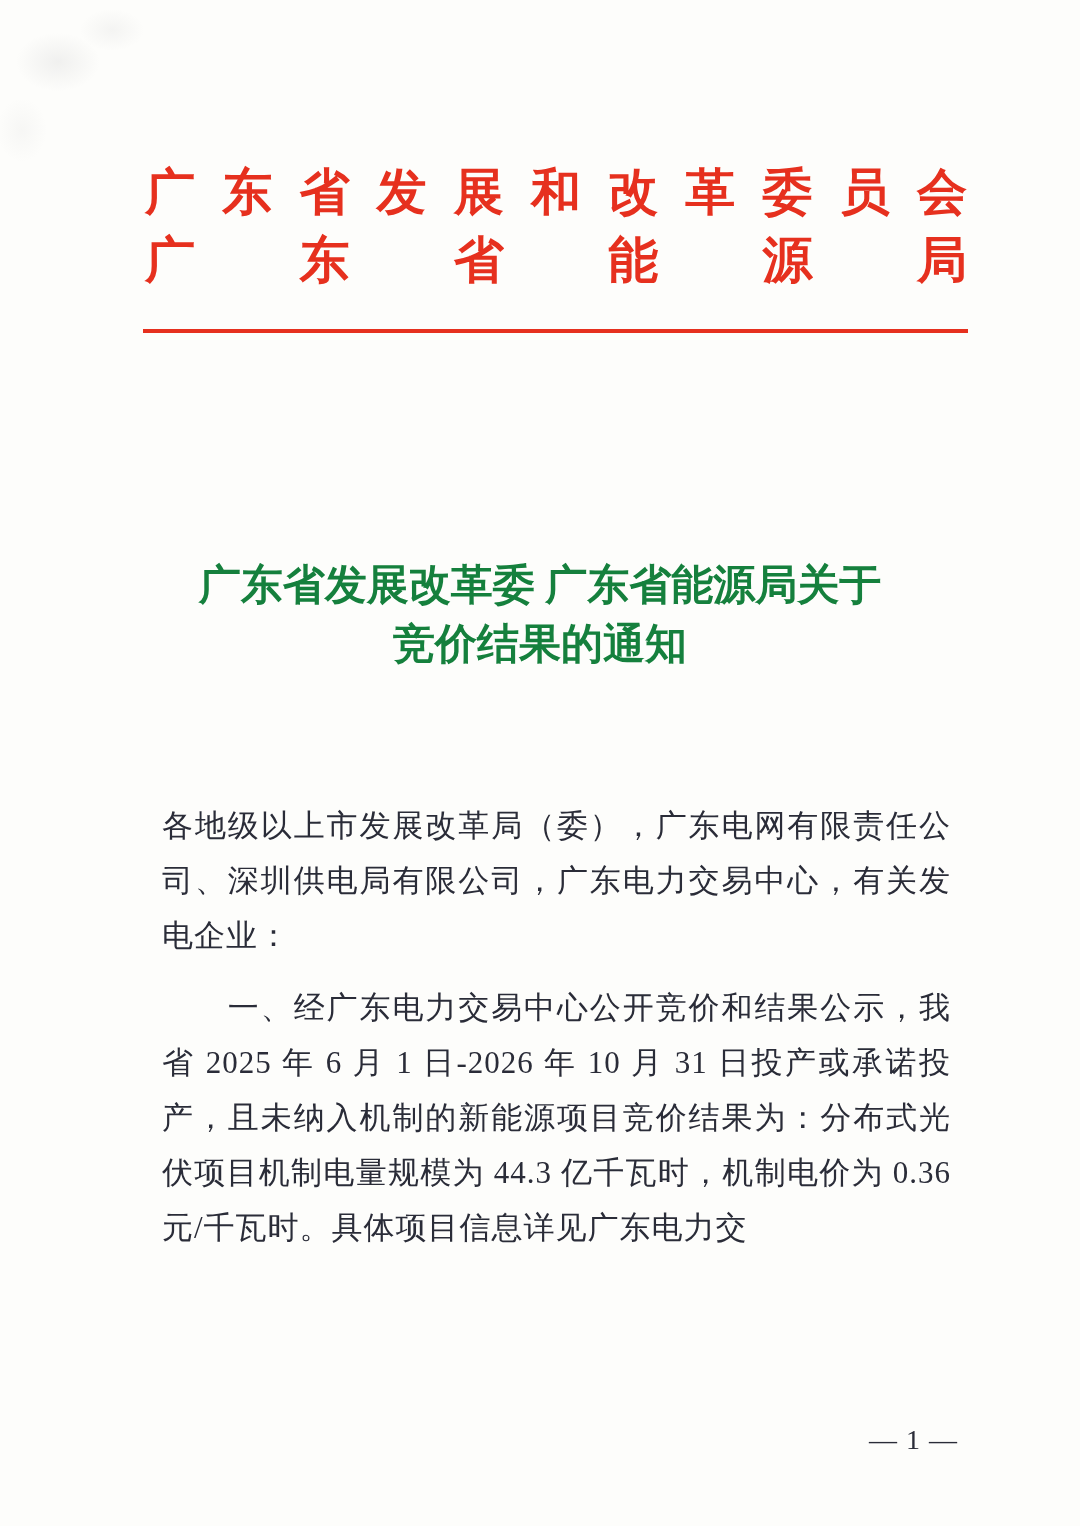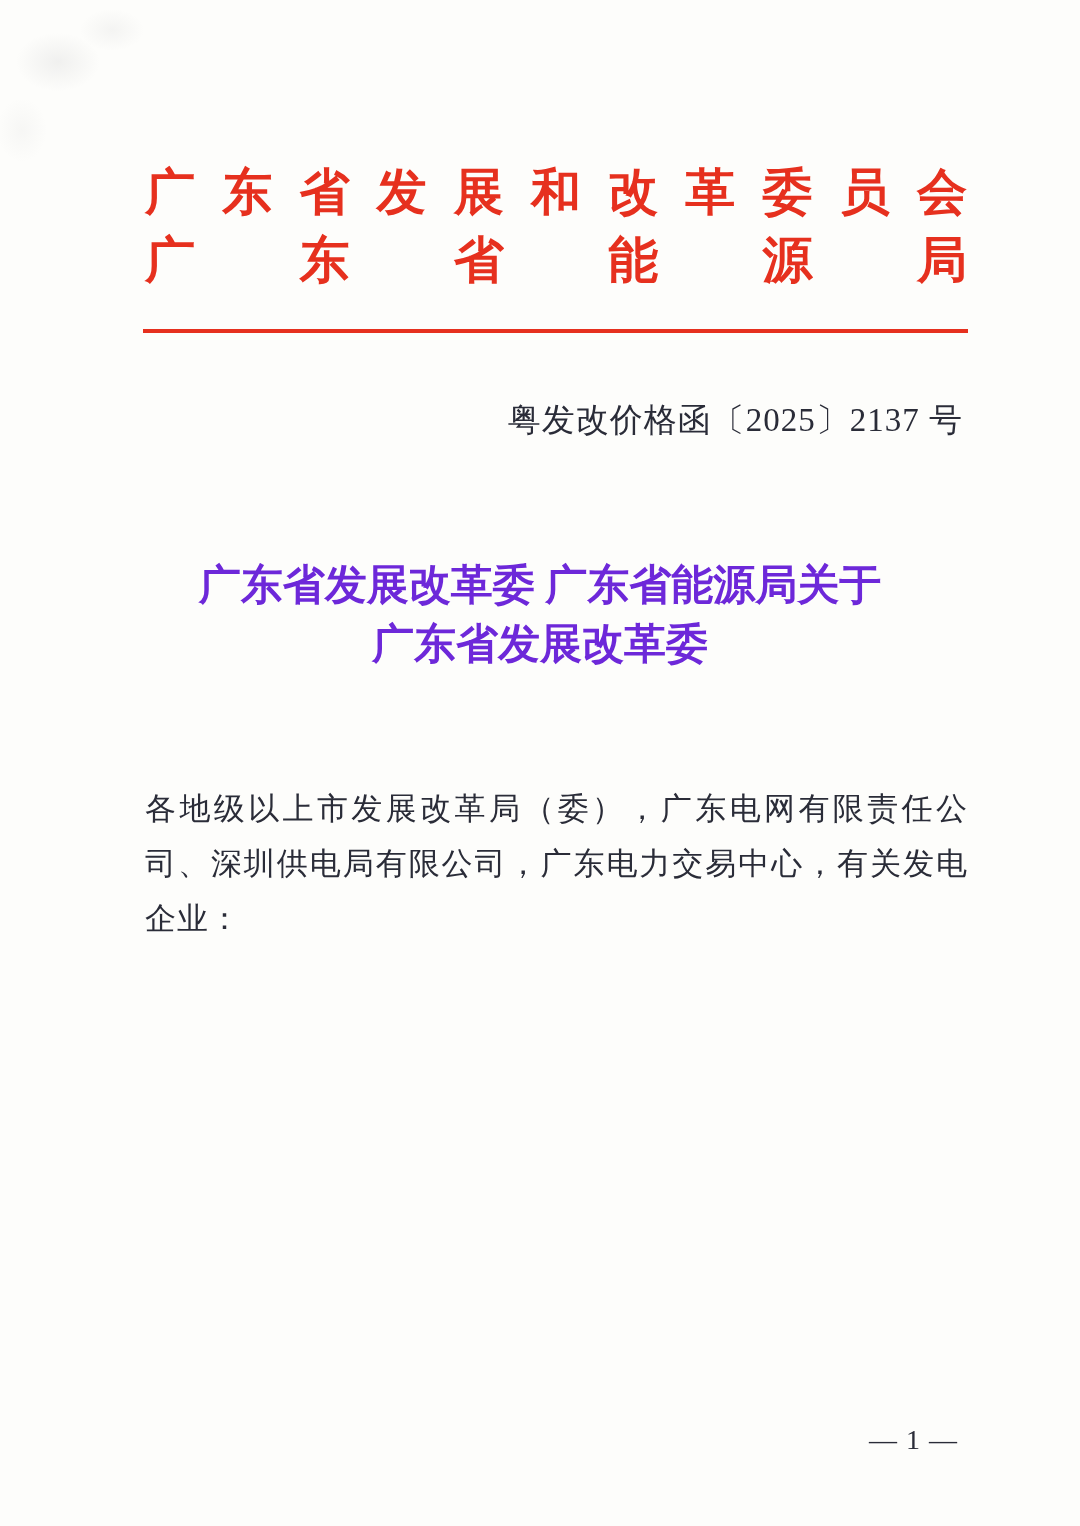--- a/index.html
+++ b/index.html
@@ -61,40 +61,40 @@
     letter-spacing: 1px;
     white-space: nowrap;
   }
 
   .title {
     position: absolute;
     left: 129px;
     top: 556px;
     width: 822px;
     text-align: center;
-    color: #6d28d9;
+    color: #15803d;
     font-weight: 700;
   }
   .title-line {
     font-size: 42px;
     line-height: 59px;
     white-space: nowrap;
   }
 
   .body-text {
     position: absolute;
     left: 145px;
     top: 781px;
     width: 823px;
     font-size: 31px;
     line-height: 55px;
     color: #2a2c38;
   }
   .para {
-    margin: 0;
+    margin: 17px;
     text-align: justify;
     text-justify: inter-ideograph;
     text-justify: inter-character;
     letter-spacing: 1px;
   }
 
   .page-number {
     position: absolute;
     right: 122px;
     top: 1424px;
@@ -110,26 +110,26 @@
 
 <div class="page">
 
   <div class="issuer">
     <div class="issuer-line"><span>广</span><span>东</span><span>省</span><span>发</span><span>展</span><span>和</span><span>改</span><span>革</span><span>委</span><span>员</span><span>会</span></div>
     <div class="issuer-line"><span>广</span><span>东</span><span>省</span><span>能</span><span>源</span><span>局</span></div>
   </div>
 
   <div class="red-rule"></div>
 
-  <div class="doc-number">粤发改价格函〔2025〕2137 号</div>
 
   <div class="title">
       <div class="title-line">广东省发展改革委 广东省能源局关于</div>
-      <div class="title-line">广东省发展改革委</div>
+      <div class="title-line">竞价结果的通知</div>
     </div>
 
   <div class="body-text">
       <div class="para">各地级以上市发展改革局（委），广东电网有限责任公司、深圳供电局有限公司，广东电力交易中心，有关发电企业：</div>
+      <div class="para">　　一、经广东电力交易中心公开竞价和结果公示，我省 2025 年 6 月 1 日-2026 年 10 月 31 日投产或承诺投产，且未纳入机制的新能源项目竞价结果为：分布式光伏项目机制电量规模为 44.3 亿千瓦时，机制电价为 0.36 元/千瓦时。具体项目信息详见广东电力交</div>
     </div>
 
   <div class="page-number">— 1 —</div>
 
 </div>
 
 </body></html>

